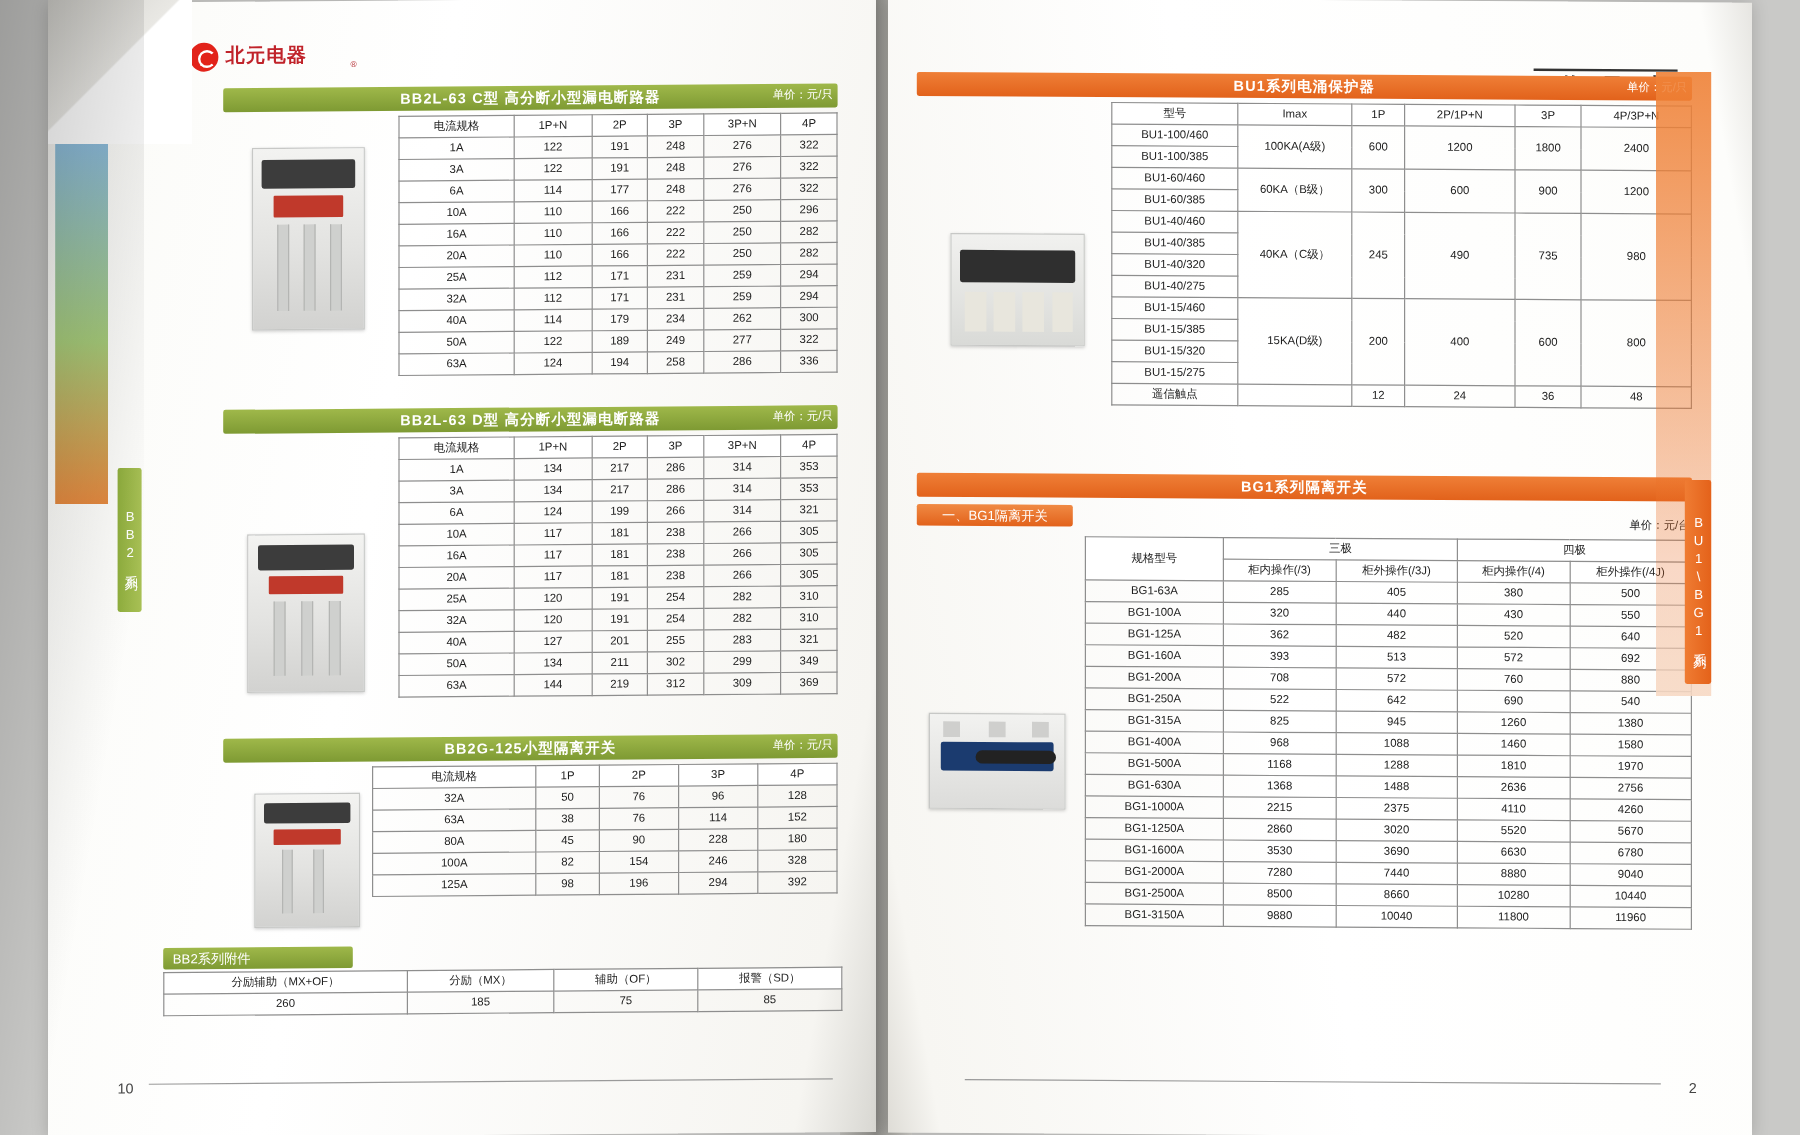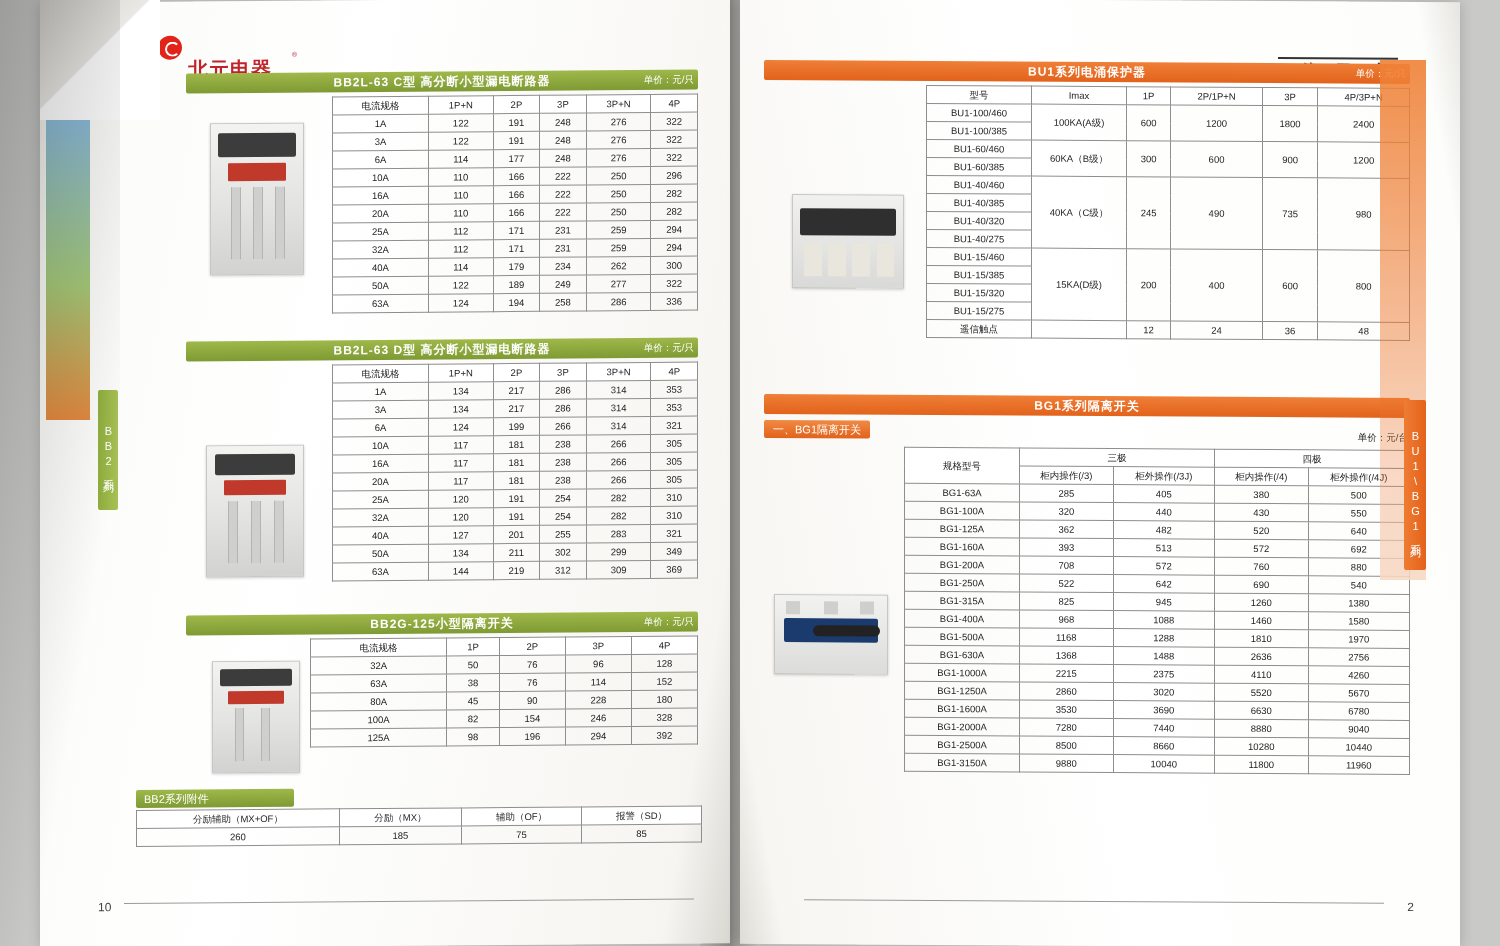--- a/index.html
+++ b/index.html
@@ -73,22 +73,22 @@
   .logo{position:absolute;left:118px;top:32px;width:140px;height:30px;}
   .logo .dot{
     position:absolute;left:0;top:2px;width:24px;height:24px;border-radius:50%;
     background:#e2231a;
   }
   .logo .dot:after{
     content:"";position:absolute;left:7px;top:6px;width:11px;height:11px;
     border:2px solid #fff;border-radius:50%;border-right-color:transparent;
   }
   .logo .txt{
-    position:absolute;left:30px;top:3px;font-size:20px;font-weight:bold;color:#c0232a;
-    letter-spacing:1px;font-family:"DejaVu Sans",sans-serif;margin-top:20px;
+    position:absolute;left:30px;top:3px;font-size:16px;font-weight:bold;color:#c0232a;
+    letter-spacing:1px;font-family:"DejaVu Sans",sans-serif;
   }
   .logo .r{position:absolute;left:134px;top:18px;font-size:7px;color:#b3282f;}
 
   .folio{position:absolute;bottom:34px;font-size:12px;color:#444;}
   .folio-rule{position:absolute;bottom:44px;height:1px;background:#9a9a9a;}
 
   
   .tab{
     position:absolute;writing-mode:vertical-rl;text-orientation:upright;
     color:#fff;font-size:11px;letter-spacing:3px;display:flex;align-items:center;justify-content:center;
@@ -96,21 +96,21 @@
   }
   .tab-left{left:98px;top:390px;width:20px;height:120px;background:linear-gradient(90deg,#8fae3e,#a8c055);}
   .tab-right{left:1404px;top:400px;width:22px;height:170px;background:linear-gradient(90deg,#ef7c33,#e4621a);}
   .strip-left{position:absolute;left:46px;top:120px;width:44px;height:300px;background:linear-gradient(180deg,#7fb3d5,#9bc36a 55%,#e07b2a);opacity:.9;}
   .strip-right{position:absolute;left:1380px;top:60px;width:46px;height:520px;background:linear-gradient(180deg,#ef8136,#e8672048 80%,#f7d9c4);opacity:.9;}
 
   .right-title{position:absolute;right:66px;top:22px;font-size:18px;font-weight:bold;color:#222;letter-spacing:6px;margin-top:36px;}
   .right-title-rule{position:absolute;right:62px;top:56px;width:120px;height:2px;background:#333;}
 
   .subband{
-    position:relative;height:18px;width:106px;border-radius:2px;
+    position:relative;height:18px;width:130px;border-radius:2px;
     background:linear-gradient(180deg,#f08a44,#e2621b);
     color:#fff;font-size:11px;display:flex;align-items:center;justify-content:center;
   }
   .accessory-band{
     height:18px;background:linear-gradient(180deg,#9fb84a,#7e9a33);color:#fff;
     font-size:11px;display:flex;align-items:center;padding-left:8px;width:150px;border-radius:2px;
   }
   .shadow-edge{
     position:absolute;left:0;top:0;width:120px;height:946px;
     background:linear-gradient(100deg,rgba(0,0,0,.22),rgba(0,0,0,0) 70%);

